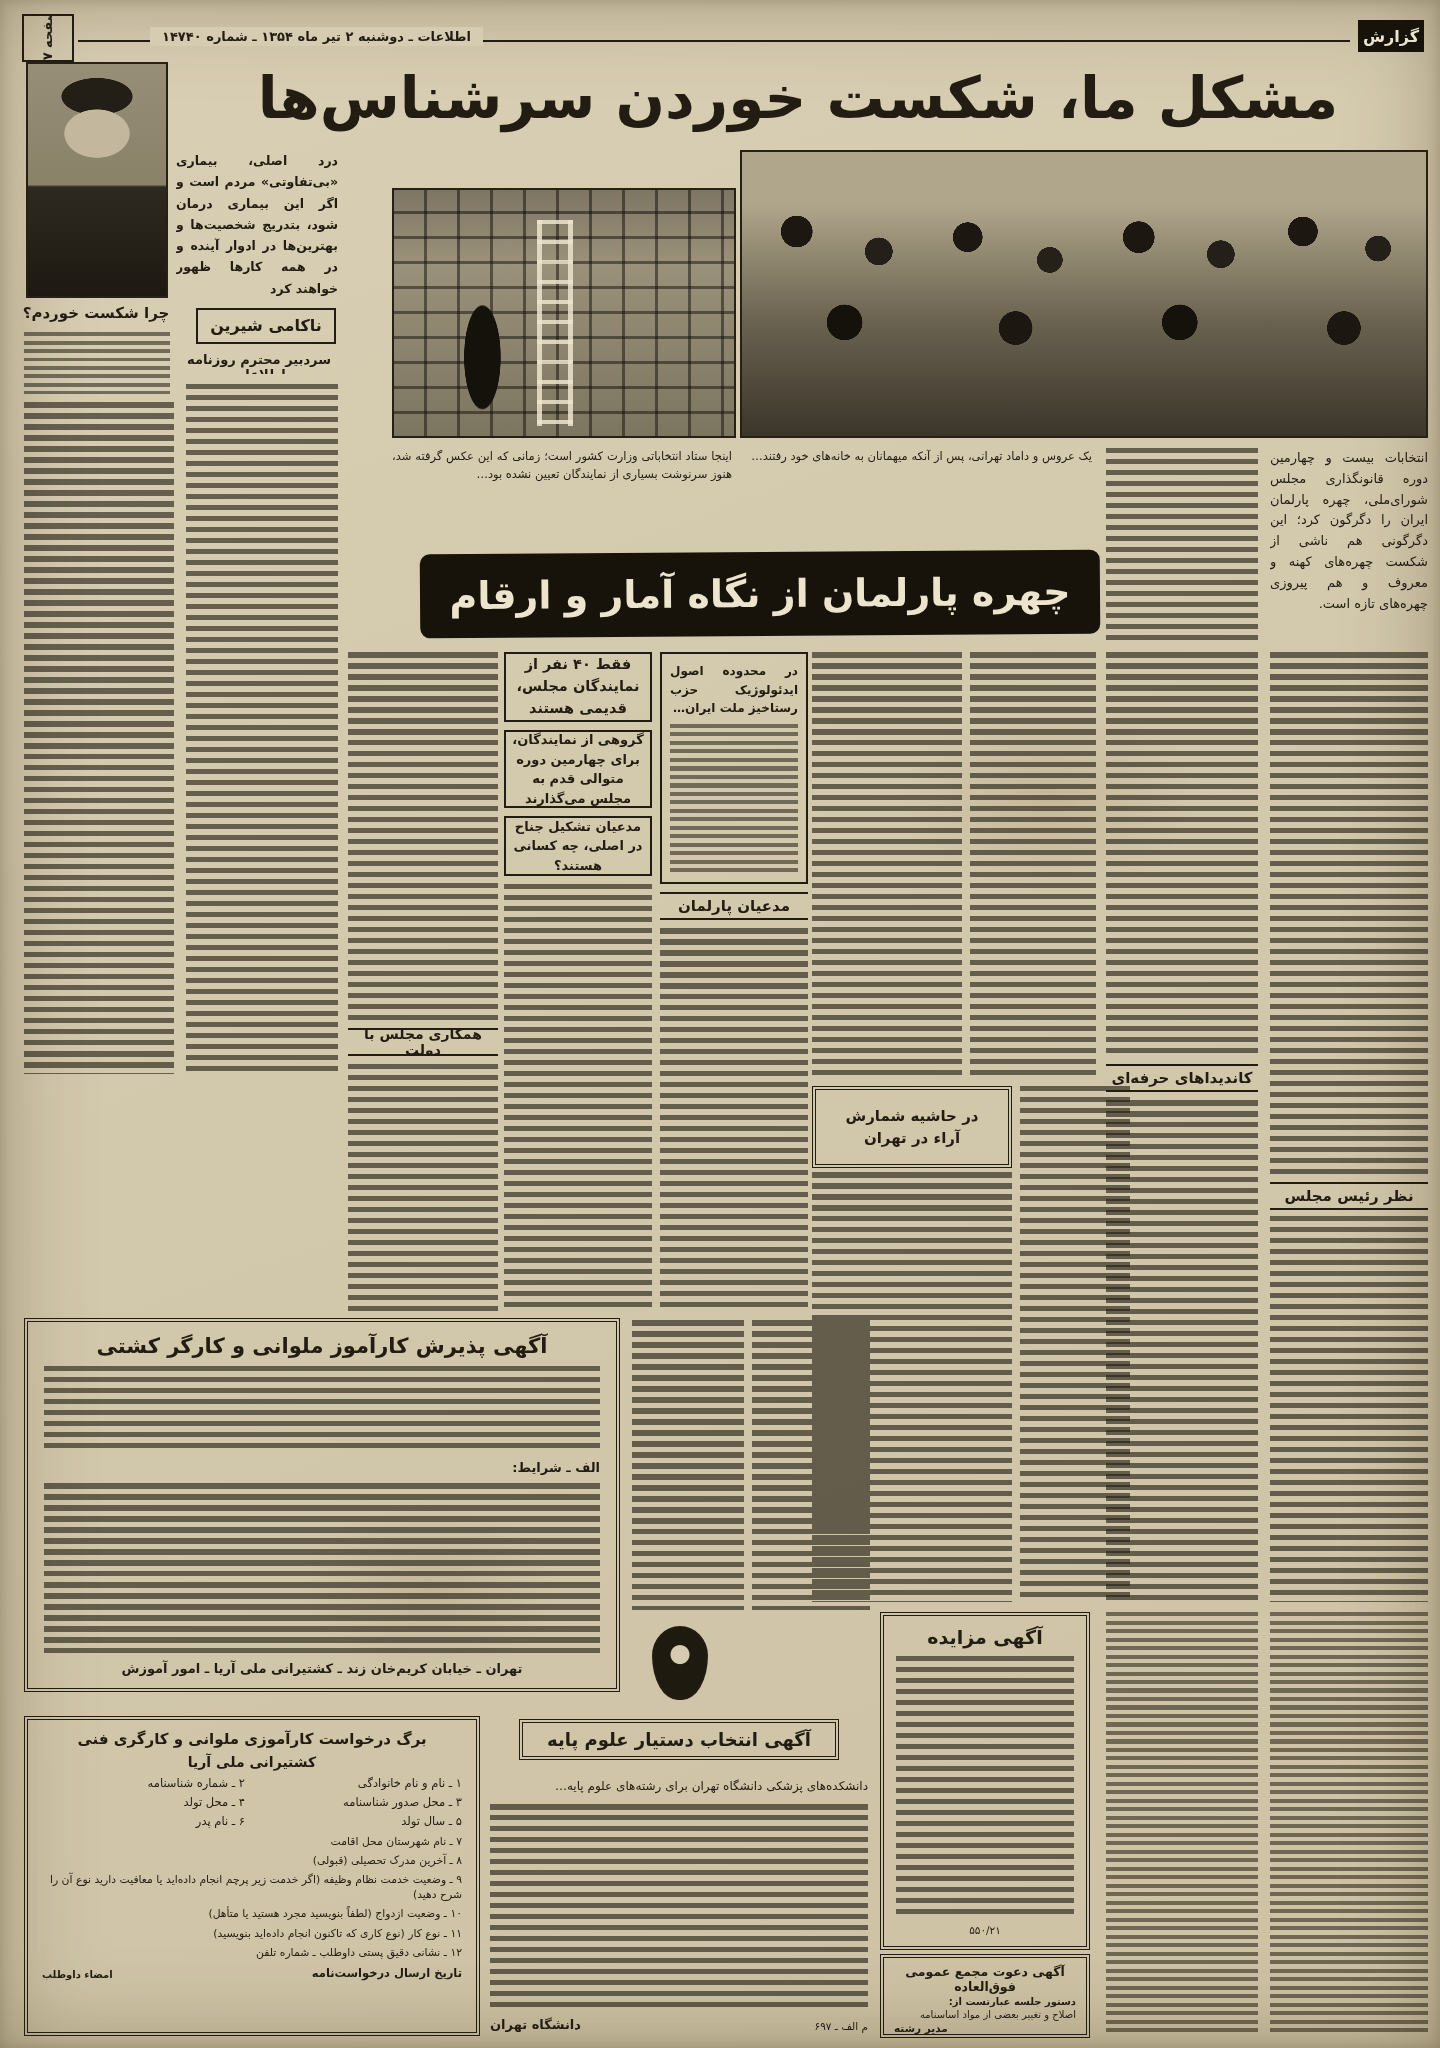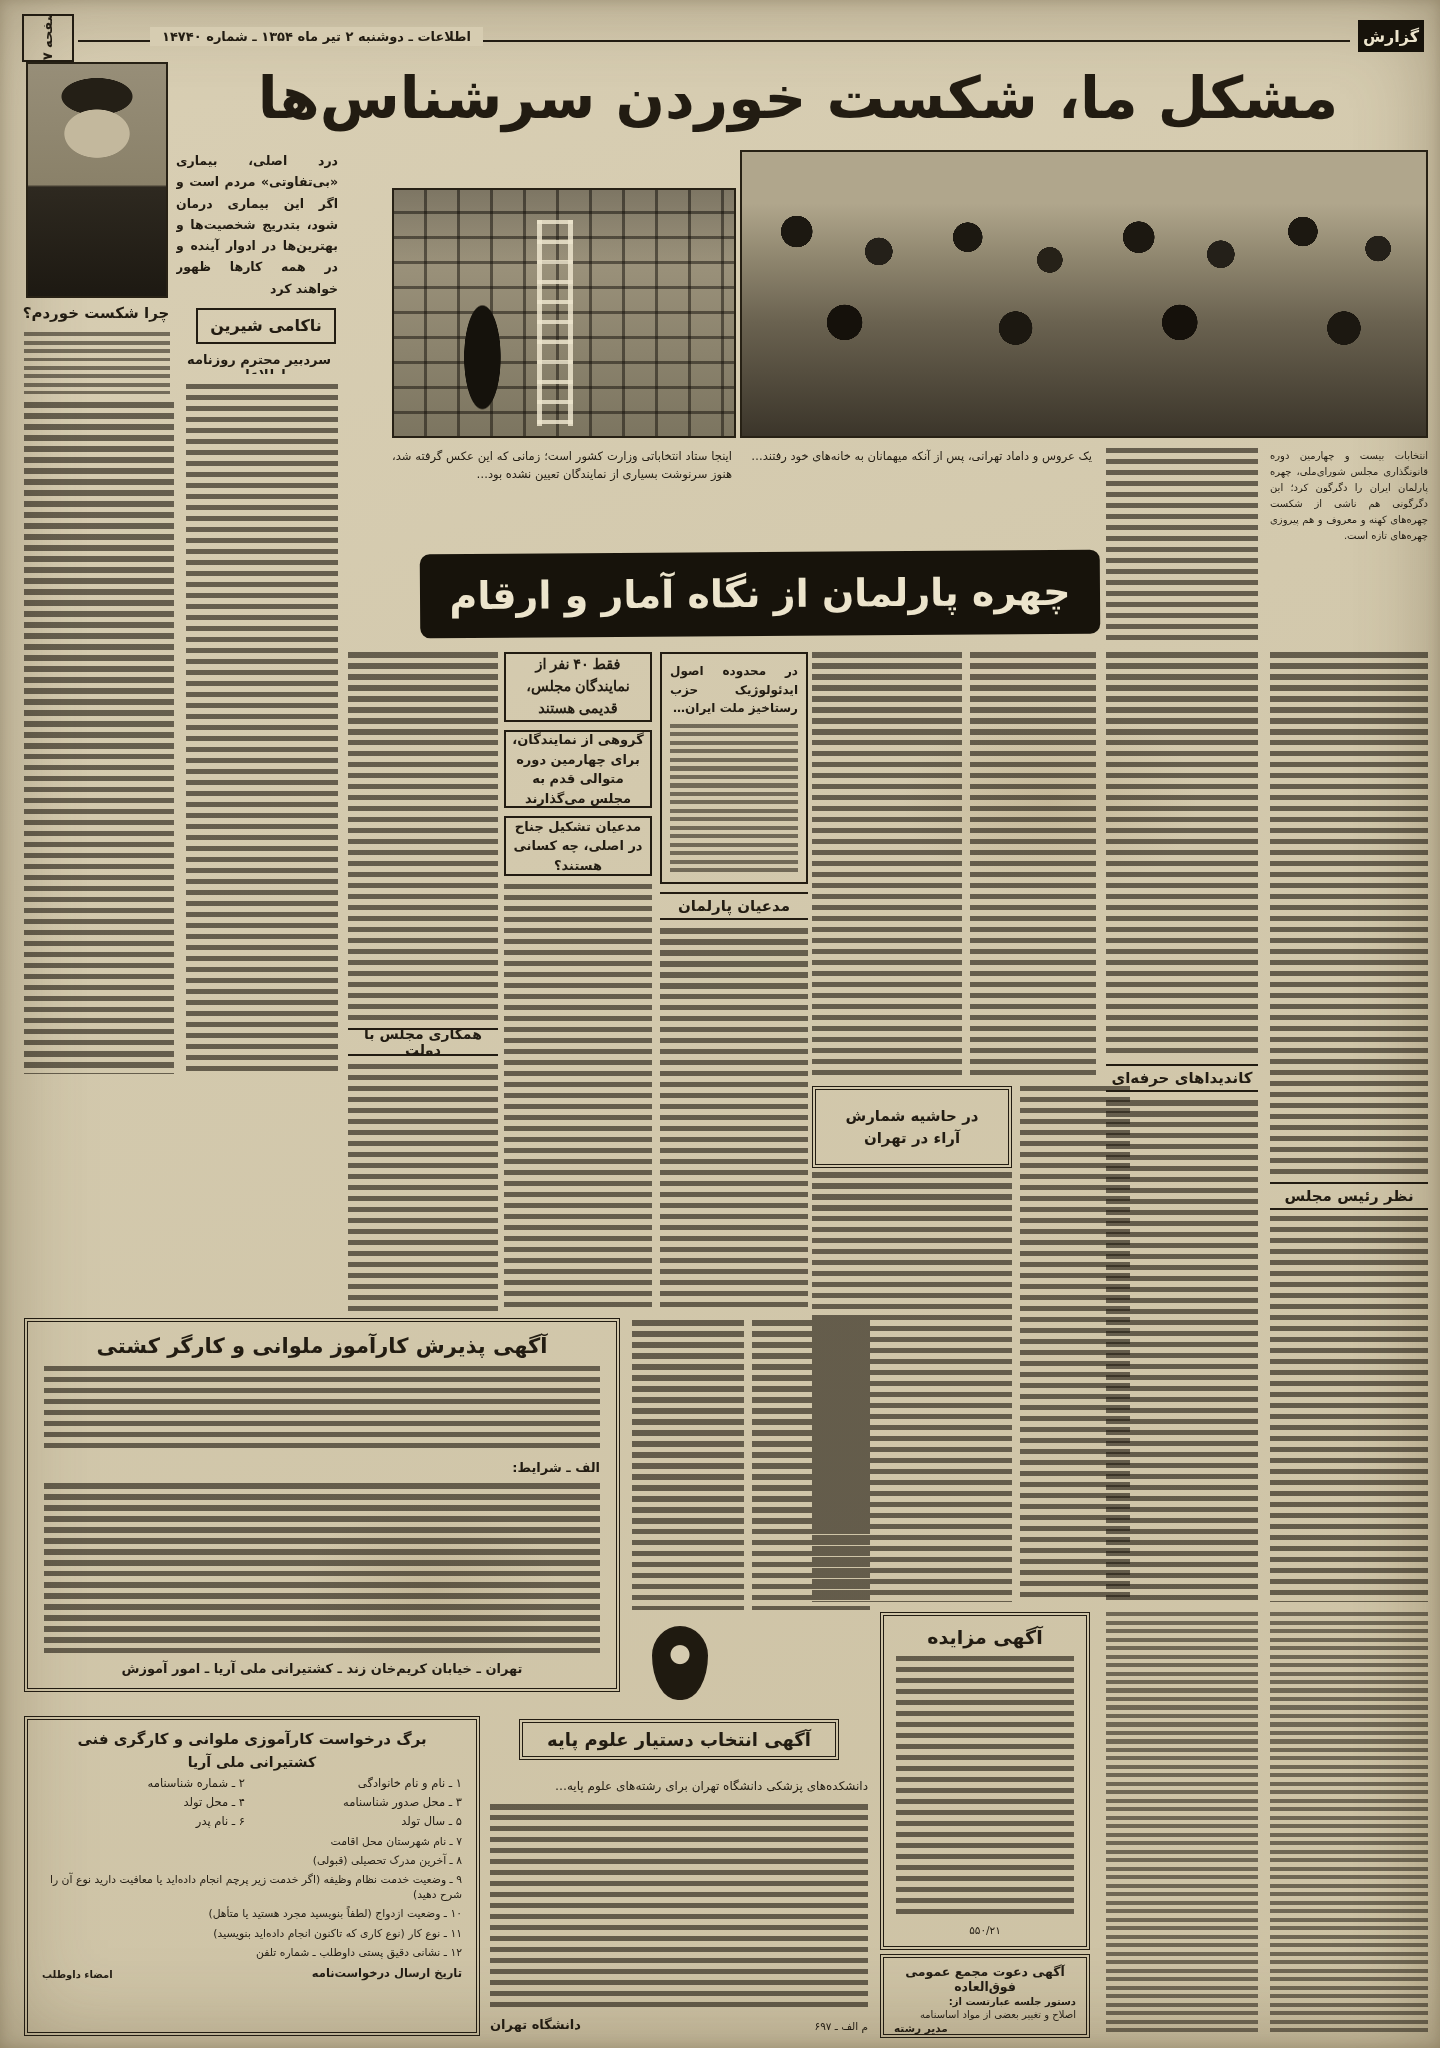--- a/index.html
+++ b/index.html
@@ -28,21 +28,21 @@
   .ad-foot{display:flex;justify-content:space-between;align-items:flex-end;gap:8px;}
   .rule{border-top:2px solid var(--ink);height:3px;}
   .date-chip{background:var(--paper);font-size:13px;font-weight:700;padding:2px 12px;white-space:nowrap;z-index:2;}
   .page-box{border:2.5px solid var(--ink);display:flex;align-items:center;justify-content:center;}
   .page-box span{transform:rotate(-90deg);font-size:13px;font-weight:700;white-space:nowrap;}
   .report-box{background:var(--banner_bg);color:var(--banner_text);font-weight:700;display:flex;align-items:center;justify-content:center;font-size:16px;}
   .headline{font-weight:700;text-align:center;font-size:58px;line-height:1.45;letter-spacing:-1px;}
   .banner{background:var(--banner_bg);color:var(--banner_text);display:flex;align-items:center;justify-content:center;font-weight:700;font-size:38px;border-radius:10px;transform:rotate(-.4deg);}
   .standfirst{font-weight:700;font-size:12.5px;line-height:1.7;text-align:justify;}
   .cap{font-size:11.5px;line-height:1.55;text-align:justify;}
-  .leadp{font-size:10px;line-height:1.6;text-align:justify;}
+  .leadp{font-size:13px;line-height:1.6;text-align:justify;}
   .ibox{border:2.5px solid var(--ink);padding:8px;display:flex;flex-direction:column;gap:6px;}
   .inote{font-size:12px;font-weight:700;line-height:1.55;text-align:justify;}
   .grid2{display:grid;grid-template-columns:1fr 1fr;gap:5px 14px;font-size:11.5px;}
   .flist{display:flex;flex-direction:column;gap:4px;font-size:10.8px;line-height:1.4;}
   .uni-title{border:4px double var(--ink);font-weight:700;font-size:18px;text-align:center;padding:6px 10px;margin:9px auto;width:320px;}
   .margin-head{border:4px double var(--ink);font-weight:700;text-align:center;display:flex;align-items:center;justify-content:center;padding:16px;font-size:15px;line-height:1.5;}
   .photo{border:2px solid #272115;}
   .photo-portrait{
     background:
       radial-gradient(ellipse 46px 34px at 50% 30%, #c3b89d 0 70%, rgba(0,0,0,0) 72%),
@@ -114,21 +114,21 @@
   <div class="abs sim" style="left:24px;top:402px;width:150px;height:672px;"></div>
   <div class="abs sim" style="left:186px;top:384px;width:152px;height:690px;"></div>
 
   <div class="abs cap" style="left:392px;top:448px;width:340px;height:90px;">اینجا ستاد انتخاباتی وزارت کشور است؛ زمانی که این عکس گرفته شد، هنوز سرنوشت بسیاری از نمایندگان تعیین نشده بود…</div>
   <div class="abs cap" style="left:740px;top:448px;width:352px;height:90px;">یک عروس و داماد تهرانی، پس از آنکه میهمانان به خانه‌های خود رفتند…</div>
   <div class="abs leadp" style="left:1270px;top:448px;width:158px;height:194px;">انتخابات بیست و چهارمین دوره قانونگذاری مجلس شورای‌ملی، چهره پارلمان ایران را دگرگون کرد؛ این دگرگونی هم ناشی از شکست چهره‌های کهنه و معروف و هم پیروزی چهره‌های تازه است.</div>
   <div class="abs sim" style="left:1106px;top:448px;width:152px;height:194px;"></div>
 
   <div class="abs banner" style="left:420px;top:552px;width:680px;height:84px;">چهره پارلمان از نگاه آمار و ارقام</div>
 
-  <div class="abs hbox" style="left:504px;top:652px;width:148px;height:70px;font-size:14.5px;font-family:Liberation Serif, serif;">فقط ۴۰ نفر از نمایندگان مجلس، قدیمی هستند</div>
+  <div class="abs hbox" style="left:504px;top:652px;width:148px;height:70px;font-size:14.5px;">فقط ۴۰ نفر از نمایندگان مجلس، قدیمی هستند</div>
   <div class="abs hbox" style="left:504px;top:730px;width:148px;height:78px;font-size:13px;">گروهی از نمایندگان، برای چهارمین دوره متوالی قدم به مجلس می‌گذارند</div>
   <div class="abs hbox" style="left:504px;top:816px;width:148px;height:60px;font-size:13px;">مدعیان تشکیل جناح در اصلی، چه کسانی هستند؟</div>
   <div class="abs sim" style="left:504px;top:884px;width:148px;height:428px;"></div>
 
   <div class="abs ibox" style="left:660px;top:652px;width:148px;height:232px;">
     <div class="inote">در محدوده اصول ایدئولوژیک حزب رستاخیز ملت ایران…</div>
     <div class="sim-s fill"></div>
   </div>
   <div class="abs colhead" style="left:660px;top:892px;width:148px;height:28px;font-size:15px;">مدعیان پارلمان</div>
   <div class="abs sim" style="left:660px;top:928px;width:148px;height:384px;"></div>

